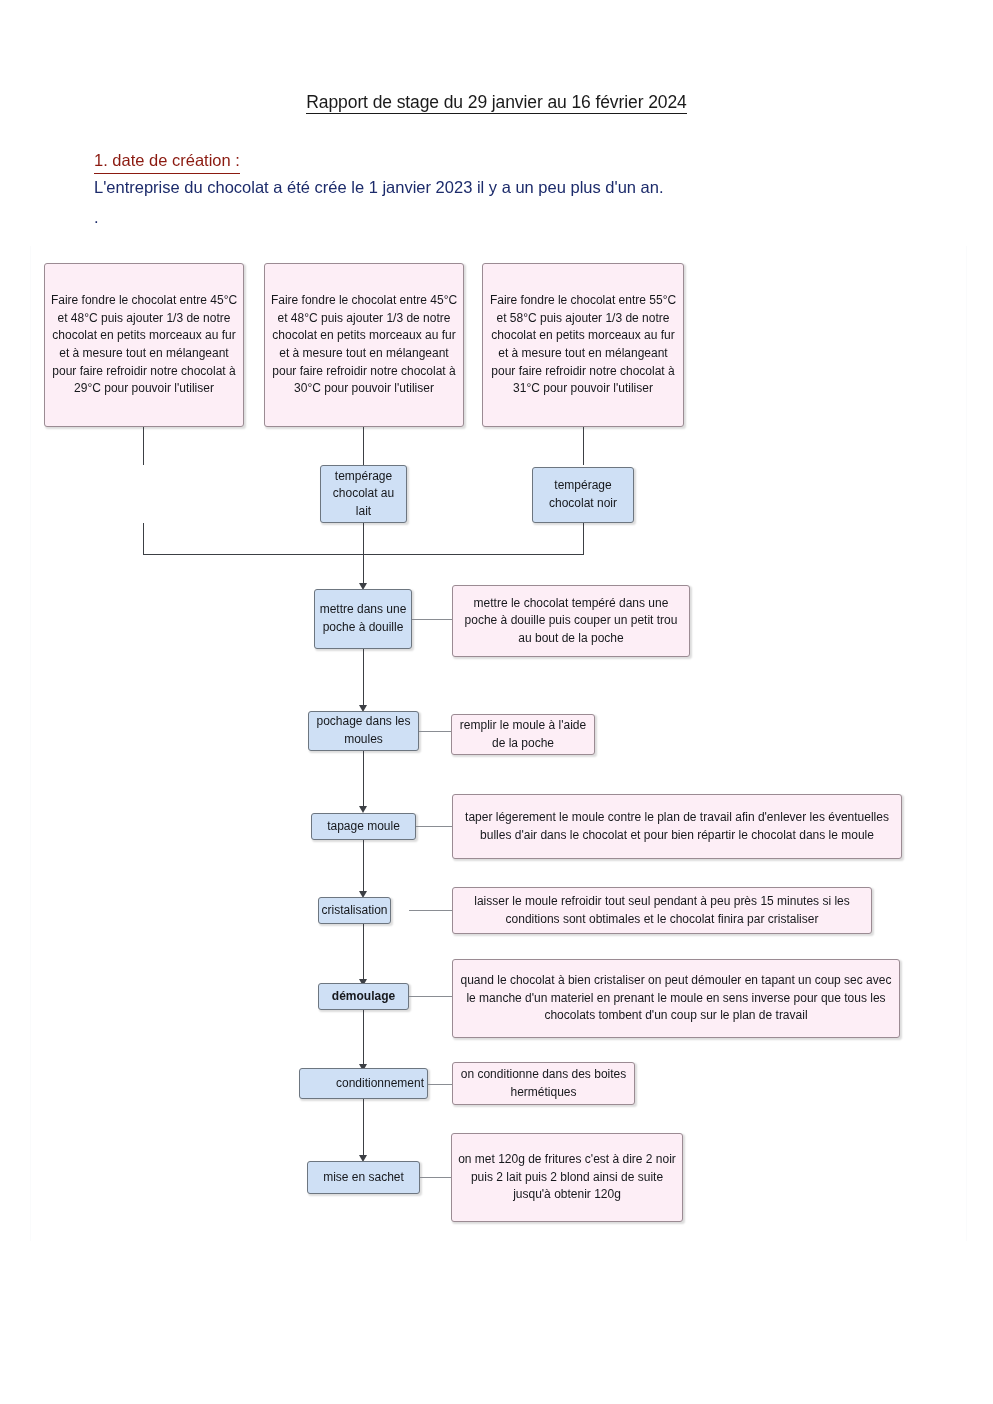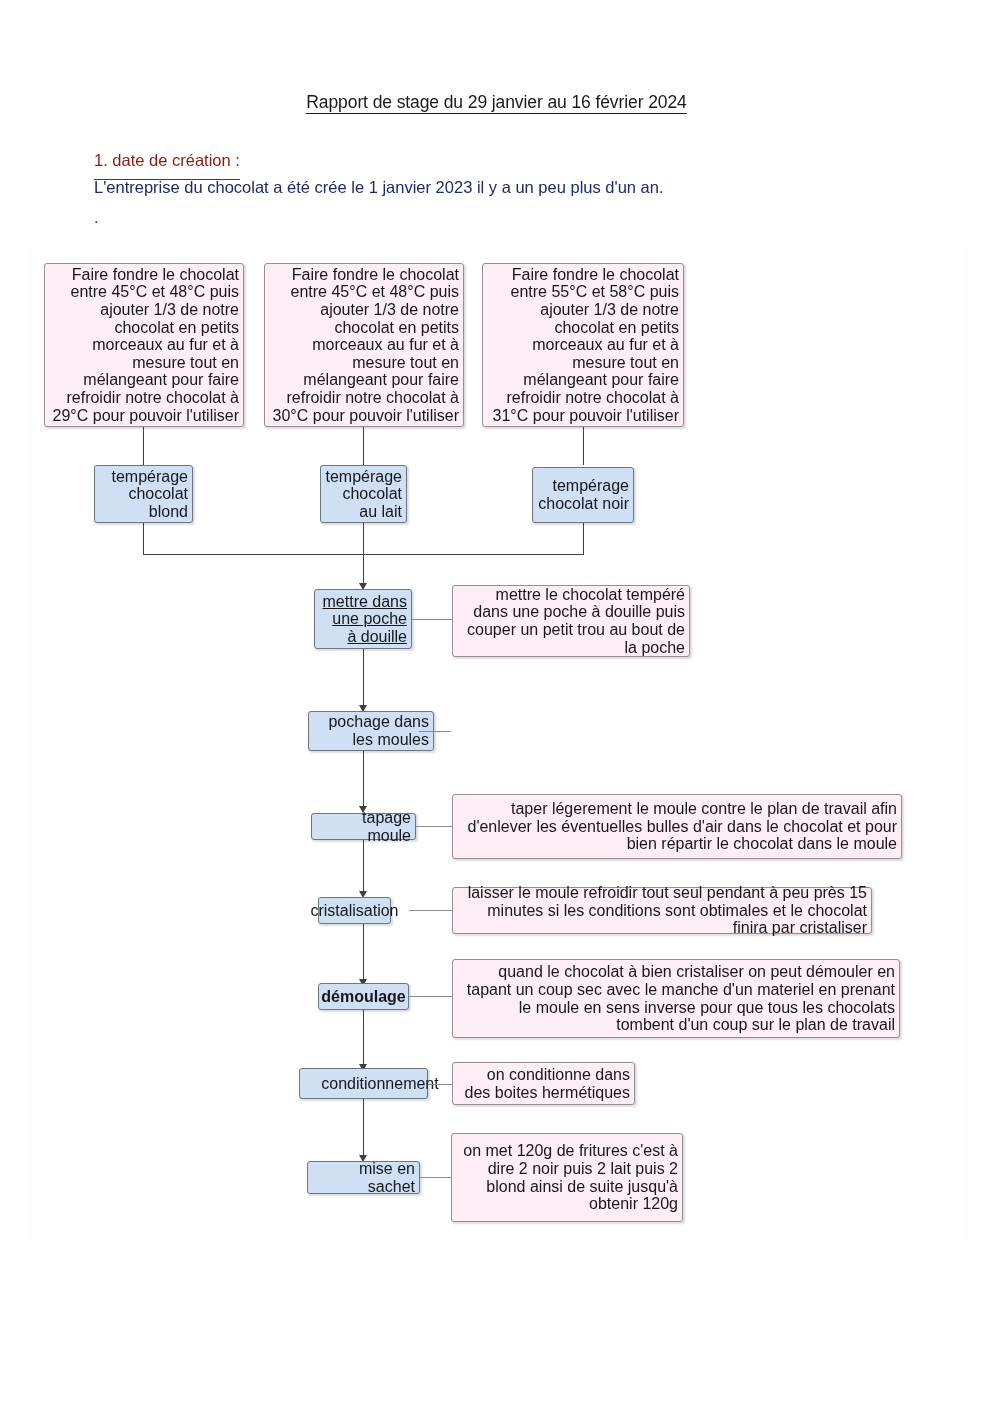--- a/index.html
+++ b/index.html
@@ -53,21 +53,21 @@
 
   #section-heading {
     position: absolute;
     left: 94px;
     top: 151px;
     font-size: 16.5px;
     color: #8b1a10;
   }
   #section-heading span {
     border-bottom: 1px solid #8b1a10;
-    padding-bottom: 10px;
+    padding-bottom: 4px;
   }
 
   #section-body {
     position: absolute;
     left: 94px;
     top: 178px;
     font-size: 16.5px;
     color: #1c2b6b;
     white-space: nowrap;
   }
@@ -81,22 +81,22 @@
 
   
   .node {
     position: absolute;
     box-sizing: border-box;
     border: 1px solid #7b7f87;
     border-radius: 3px;
     display: flex;
     align-items: center;
     justify-content: center;
-    text-align: right;
-    font-size: 16px;
+    text-align: center;
+    font-size: 12px;
     line-height: 17.6px;
     color: #16181c;
     box-shadow: 1.5px 1.5px 2px rgba(0,0,0,0.14);
     padding: 2px 4px;
   }
   .node.pink  { background: #fdeef6; border-color: #9b8b93; }
   .node.blue  { background: #cfe0f5; border-color: #6d7680; }
 
   .line {
     position: absolute;
@@ -141,42 +141,42 @@
   <div class="node pink" style="left:44px; top:263px; width:200px; height:164px;">Faire fondre le chocolat entre 45°C et 48°C puis ajouter 1/3 de notre chocolat en petits morceaux au fur et à mesure tout en mélangeant pour faire refroidir notre chocolat à 29°C pour pouvoir l'utiliser</div>
 
   <div class="node pink" style="left:264px; top:263px; width:200px; height:164px;">Faire fondre le chocolat entre 45°C et 48°C puis ajouter 1/3 de notre chocolat en petits morceaux au fur et à mesure tout en mélangeant pour faire refroidir notre chocolat à 30°C pour pouvoir l'utiliser</div>
 
   <div class="node pink" style="left:482px; top:263px; width:202px; height:164px;">Faire fondre le chocolat entre 55°C et 58°C puis ajouter 1/3 de notre chocolat en petits morceaux au fur et à mesure tout en mélangeant pour faire refroidir notre chocolat à 31°C pour pouvoir l'utiliser</div>
 
   <div class="line v" style="left:143px; top:427px; height:38px;"></div>
   <div class="line v" style="left:363px; top:427px; height:38px;"></div>
   <div class="line v" style="left:583px; top:427px; height:38px;"></div>
 
-  <div class="node blue" style="left:94px; top:465px; width:99px; height:58px;">tempérage chocolat blond</div>
 
   <div class="node blue" style="left:320px; top:465px; width:87px; height:58px;">tempérage chocolat au lait</div>
 
   <div class="node blue" style="left:532px; top:467px; width:102px; height:56px;">tempérage chocolat noir</div>
 
   <div class="line v" style="left:143px; top:523px; height:31px;"></div>
   <div class="line v" style="left:583px; top:523px; height:31px;"></div>
   <div class="line h" style="left:143px; top:554px; width:441px;"></div>
   <div class="line v" style="left:363px; top:523px; height:31px;"></div>
   <div class="line v" style="left:363px; top:554px; height:31px;"></div>
   <div class="arrow-head" style="left:359px; top:583px;"></div>
 
-  <div class="node blue" style="left:314px; top:589px; width:98px; height:60px;text-decoration:underline;">mettre dans une poche à douille</div>
+  <div class="node blue" style="left:314px; top:589px; width:98px; height:60px;">mettre dans une poche à douille</div>
   <div class="stub" style="left:412px; top:619px; width:40px;"></div>
   <div class="node pink" style="left:452px; top:585px; width:238px; height:72px;">mettre le chocolat tempéré dans une poche à douille puis couper un petit trou au bout de la poche</div>
 
   <div class="line v" style="left:363px; top:649px; height:58px;"></div>
   <div class="arrow-head" style="left:359px; top:705px;"></div>
 
-  <div class="node blue" style="left:308px; top:711px; width:126px; height:40px;">pochage dans les moules</div>
+  <div class="node blue" style="left:308px; top:711px; width:111px; height:40px;">pochage dans les moules</div>
   <div class="stub" style="left:419px; top:731px; width:32px;"></div>
+  <div class="node pink" style="left:451px; top:714px; width:144px; height:41px;">remplir le moule à l'aide de la poche</div>
 
   <div class="line v" style="left:363px; top:751px; height:57px;"></div>
   <div class="arrow-head" style="left:359px; top:806px;"></div>
 
   <div class="node blue" style="left:311px; top:813px; width:105px; height:27px;">tapage moule</div>
   <div class="stub" style="left:416px; top:826px; width:36px;"></div>
   <div class="node pink" style="left:452px; top:794px; width:450px; height:65px;">taper légerement le moule contre le plan de travail afin d'enlever les éventuelles bulles d'air dans le chocolat et pour bien répartir le chocolat dans le moule</div>
 
   <div class="line v" style="left:363px; top:840px; height:53px;"></div>
   <div class="arrow-head" style="left:359px; top:891px;"></div>

